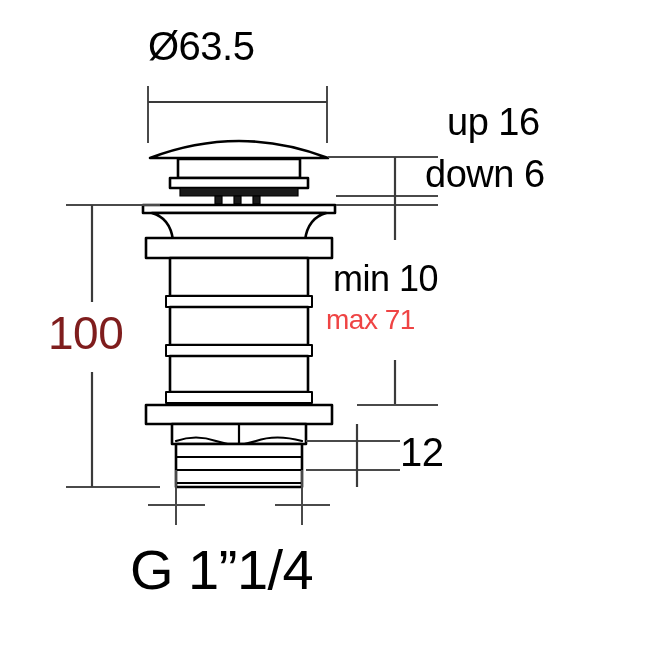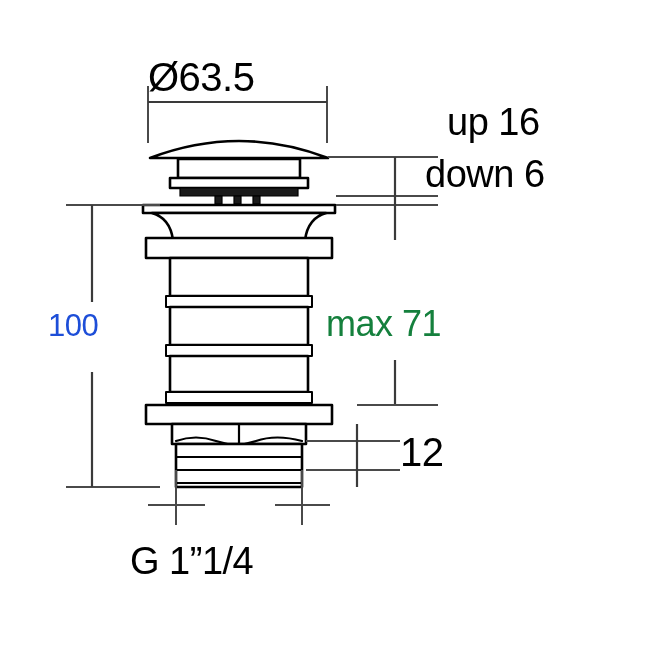--- a/index.html
+++ b/index.html
@@ -149,28 +149,29 @@
 
     <g>
       <line class="ext-line" x1="176" y1="470" x2="176" y2="525"></line>
       <line class="ext-line" x1="302" y1="470" x2="302" y2="525"></line>
       <line class="ext-line" x1="148" y1="505" x2="205" y2="505"></line>
       <line class="ext-line" x1="275" y1="505" x2="330" y2="505"></line>
     </g>
 
   </svg>
 
-  <div style="position:absolute; left:148px; top:26px; width:200px; text-align:left; font-size:40px; color:#000; line-height:1; letter-spacing:-0.5px;margin-top:31px;">Ø63.5</div>
+  <div style="position:absolute; left:148px; top:26px; width:200px; text-align:left; font-size:40px; color:#000; line-height:1; letter-spacing:-0.5px;">Ø63.5</div>
 
   <div style="position:absolute; left:447px; top:100px; font-size:38px; color:#000; line-height:1.18; letter-spacing:-0.5px;">up 16</div>
 
   <div style="position:absolute; left:425px; top:152px; font-size:38px; color:#000; line-height:1.18; letter-spacing:-0.5px;text-align:center;">down 6</div>
 
+  <div style="position:absolute; left:333px; top:258px; font-size:36px; color:#000; line-height:1.18; letter-spacing:-0.5px;">min 10</div>
 
-  <div style="position:absolute; left:326px; top:303px; font-size:36px; color:#15803d; line-height:1.18; letter-spacing:-0.5px;text-align:center;">max 71</div>
+  <div style="position:absolute; left:326px; top:303px; font-size:28px; color:#ef4444; line-height:1.18; letter-spacing:-0.5px;text-align:center;">max 71</div>
 
-  <div style="position:absolute; left:48px; top:310px; font-size:31px; color:#1d4ed8; line-height:1; letter-spacing:-0.5px;">100</div>
+  <div style="position:absolute; left:48px; top:310px; font-size:46px; color:#7f1d1d; line-height:1; letter-spacing:-0.5px;">100</div>
 
   <div style="position:absolute; left:400px; top:432px; font-size:40px; color:#000; line-height:1; letter-spacing:-0.5px;">12</div>
 
-  <div style="position:absolute; left:130px; top:542px; font-size:38px; color:#000; line-height:1; letter-spacing:-0.5px;">G 1”1/4</div>
+  <div style="position:absolute; left:130px; top:542px; font-size:56px; color:#000; line-height:1; letter-spacing:-0.5px;">G 1”1/4</div>
 
 </div>
 
 </body></html>

